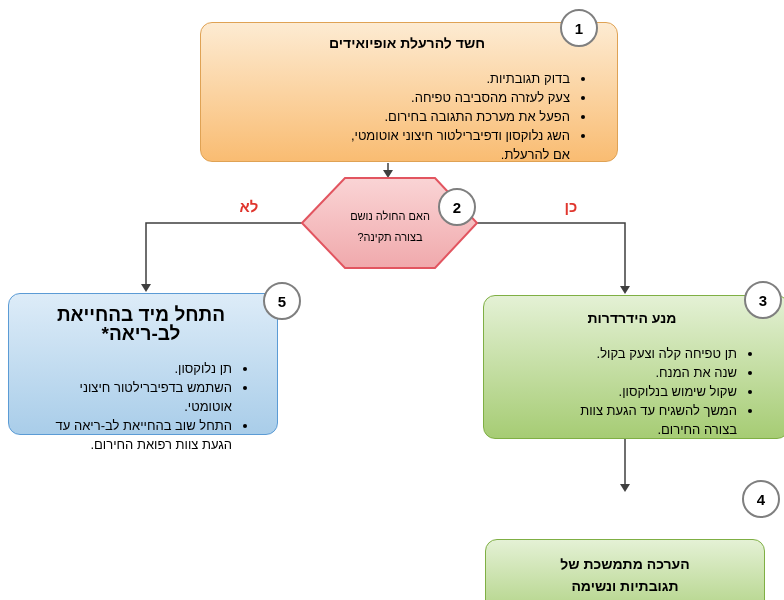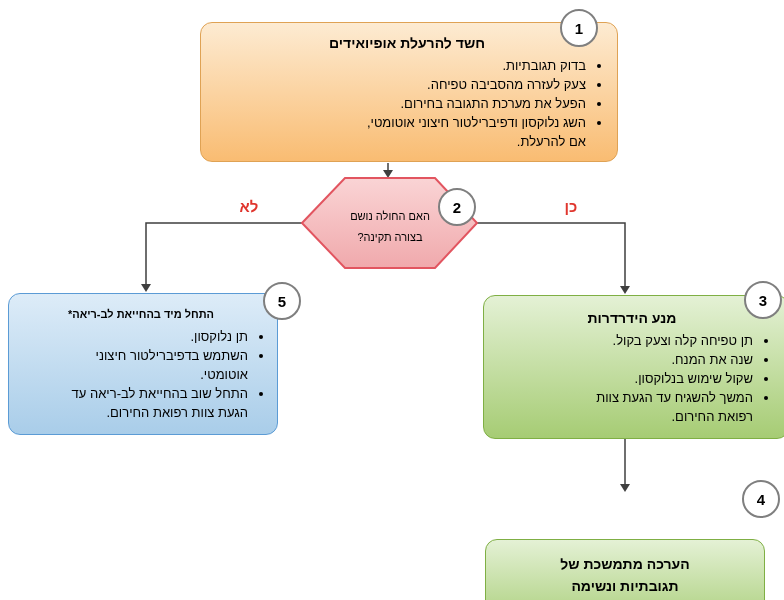--- a/index.html
+++ b/index.html
@@ -10,21 +10,21 @@
   .node{position:absolute;box-sizing:border-box;border-radius:12px;}
   .node-orange{background:linear-gradient(var(--step1_fill_top),var(--step1_fill_bottom));
     border:1.5px solid var(--step1_border);}
   .node-blue{background:linear-gradient(var(--step5_fill_top),var(--step5_fill_bottom));
     border:1.5px solid var(--step5_border);}
   .node-green{background:linear-gradient(var(--step3_fill_top),var(--step3_fill_bottom));
     border:1.5px solid var(--step3_border);}
 
   .node-content{direction:rtl;padding:11px 16px 0 12px;}
   .node-title{font-weight:bold;font-size:14px;text-align:center;white-space:pre-line;line-height:19px;margin-bottom:3px;}
-  ul.bullets{margin:0;padding:0 15px 0 0;list-style:disc outside;}
+  ul.bullets{margin:16px;padding:0 15px 0 0;list-style:disc outside;}
   ul.bullets li{font-size:13px;line-height:19px;text-align:right;white-space:pre-line;}
 
   .badge{position:absolute;width:34px;height:34px;border-radius:50%;
     background:var(--badge_fill);border:2px solid var(--badge_border);
     display:flex;align-items:center;justify-content:center;
     font-weight:bold;font-size:15px;z-index:5;}
 
   .hex-text{position:absolute;left:313px;top:206px;width:154px;direction:rtl;
     text-align:center;font-size:11px;line-height:21px;white-space:pre-line;z-index:2;}
 
@@ -83,21 +83,21 @@
 בצורה תקינה?</div>
   <div class="badge" style="left:438px;top:188px;">
     <span>2</span>
   </div>
 
   <div class="branch-label" style="left:219px;top:198px;">לא</div>
   <div class="branch-label" style="left:541px;top:198px;">כן</div>
 
   <div class="node node-blue" style="left:8px;top:293px;width:270px;height:142px;">
     <div class="node-content" style="padding:11px 14px 0 10px;">
-      <div class="node-title" style="font-size:11px;">התחל מיד בהחייאת לב-ריאה*</div>
+      <div class="node-title" style="font-size:19px;">התחל מיד בהחייאת לב-ריאה*</div>
       <ul class="bullets">
           <li>תן נלוקסון.</li>
           <li>השתמש בדפיברילטור חיצוני
 אוטומטי.</li>
           <li>התחל שוב בהחייאת לב-ריאה עד
 הגעת צוות רפואת החירום.</li>
         </ul>
     </div>
   </div>
   <div class="badge" style="left:263px;top:282px;">
@@ -105,21 +105,21 @@
   </div>
 
   <div class="node node-green" style="left:483px;top:295px;width:306px;height:144px;">
     <div class="node-content" style="padding:13px 20px 0 12px;">
       <div class="node-title">מנע הידרדרות</div>
       <ul class="bullets">
           <li>תן טפיחה קלה וצעק בקול.</li>
           <li>שנה את המנח.</li>
           <li>שקול שימוש בנלוקסון.</li>
           <li>המשך להשגיח עד הגעת צוות
-רפואת החירום.</li>
+בצורה החירום.</li>
         </ul>
     </div>
   </div>
   <div class="badge" style="left:744px;top:281px;">
     <span>3</span>
   </div>
 
   <div class="node node-green" style="left:485px;top:494px;width:280px;height:94px;margin-top:45px;">
     <div class="center-text">
       <div class="bold-lines">הערכה מתמשכת של

